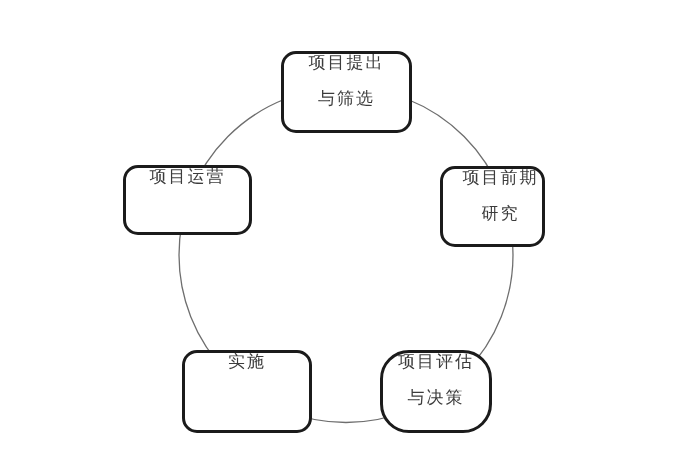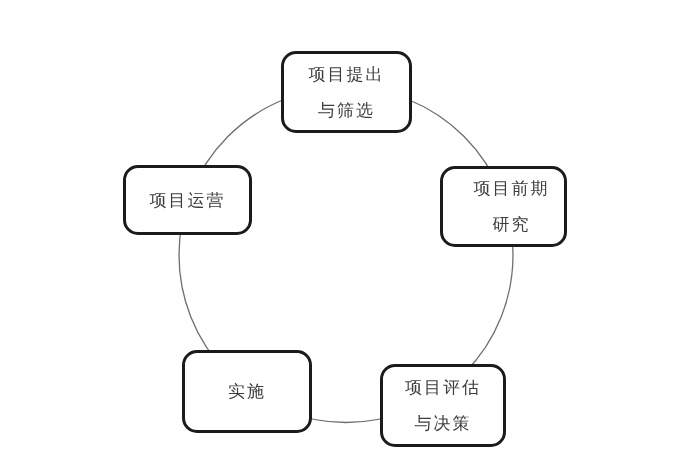--- a/index.html
+++ b/index.html
@@ -24,36 +24,36 @@
   }
   .node {
     position: absolute;
     box-sizing: border-box;
     background: #ffffff;
     border: 3px solid #1b1b1b;
     border-radius: 15px;
     display: flex;
     flex-direction: column;
     align-items: center;
-    justify-content: center;
+    justify-content: flex-start;
     gap: 19px;
     color: #3c3c3c;
     font-size: 17px;
     letter-spacing: 2px;
     text-align: center;
   }
   .node-line {
     display: block;
     line-height: 1;
     white-space: nowrap;
   }
   
   .node-top          { left: 281px; top: 51px;  width: 131px; height: 82px; }
-  .node-right        { left: 440px; top: 166px; width: 127px; height: 81px; padding-left: 16px; }
-  .node-bottom-right { left: 380px; top: 364px; width: 126px; height: 83px; }
+  .node-right        { left: 440px; top: 166px; width: 105px; height: 81px; padding-left: 16px; }
+  .node-bottom-right { left: 380px; top: 350px; width: 112px; height: 83px; border-radius: 29px; }
   .node-bottom-left  { left: 182px; top: 350px; width: 130px; height: 83px; }
   .node-left         { left: 123px; top: 165px; width: 129px; height: 70px; }
 </style>
 </head>
 <body>
 
 <div class="canvas">
 
   <svg class="cycle-svg" viewBox="0 0 700 456" xmlns="http://www.w3.org/2000/svg" aria-hidden="true">
     <ellipse cx="346" cy="255" rx="167" ry="167.5" fill="none" stroke="#6e6e6e" stroke-width="1.3"></ellipse>

